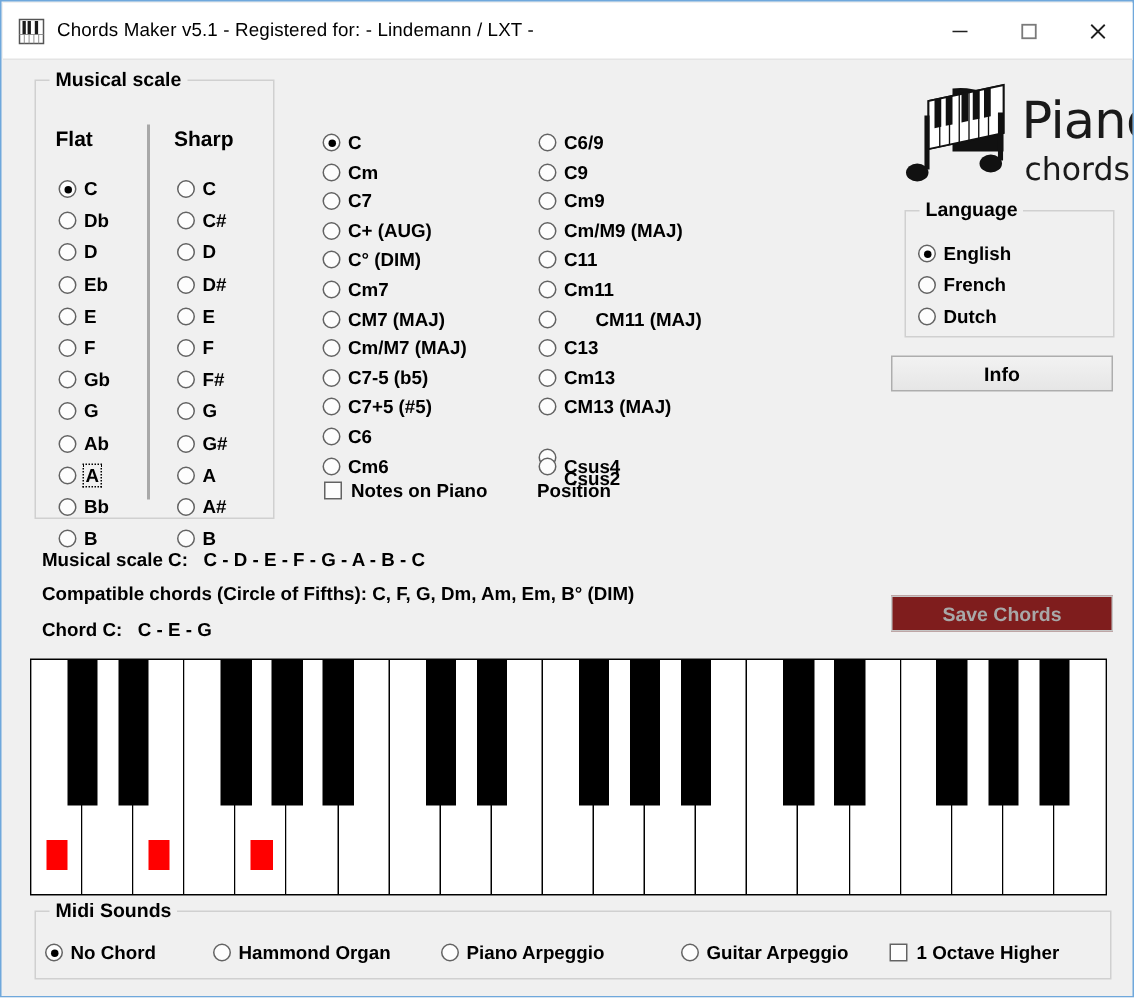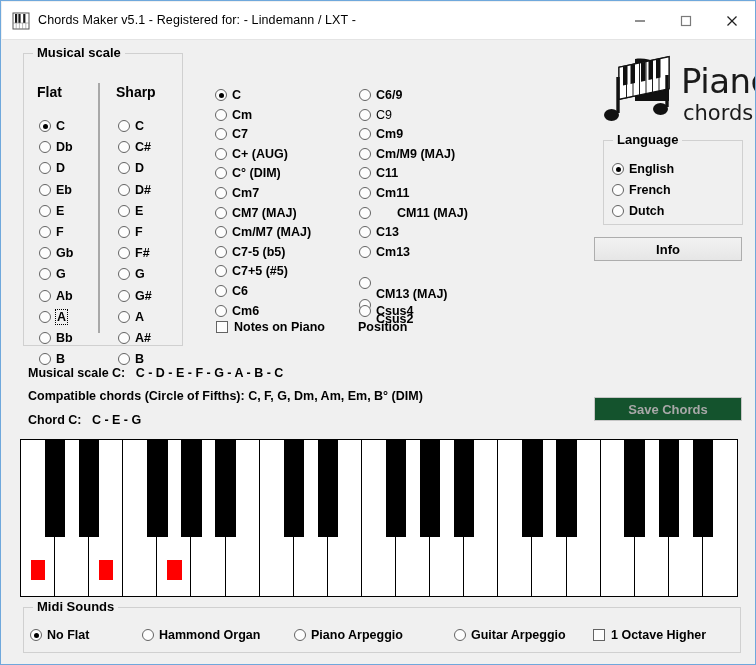--- a/index.html
+++ b/index.html
@@ -153,21 +153,21 @@
     box-sizing: border-box;
     font-family: "Liberation Sans", sans-serif;
     font-size: 13px;
     font-weight: bold;
     color: #000;
     cursor: default;
     padding: 0;
   }
   .btn.disabled {
     color: #a8a8a8;
-    background: #14532d;
+    background: #7f1d1d;
     border-color: #c6c6c6;
   }
 
   
   .infoline {
     position: absolute;
     font-size: 12.5px;
     font-weight: bold;
     color: #000;
     white-space: pre;
@@ -413,21 +413,21 @@
         <span style="font-weight: bold;">Cm6</span>
       </div>
     </div>
   <div id="var-right">
       <div class="radio" style="left: 358px; top: 87px;">
         <span class="rdot"></span>
         <span style="font-weight: bold;">C6/9</span>
       </div>
       <div class="radio" style="left: 358px; top: 106.6px;">
         <span class="rdot"></span>
-        <span style="font-weight: normal;">C9</span>
+        <span style="font-weight: bold;">C9</span>
       </div>
       <div class="radio" style="left: 358px; top: 126.2px;">
         <span class="rdot"></span>
         <span style="font-weight: bold;">Cm9</span>
       </div>
       <div class="radio" style="left: 358px; top: 145.8px;">
         <span class="rdot"></span>
         <span style="font-weight: bold;">Cm/M9 (MAJ)</span>
       </div>
       <div class="radio" style="left: 358px; top: 165.4px;">
@@ -445,21 +445,21 @@
       <div class="radio" style="left: 358px; top: 224.2px;">
         <span class="rdot"></span>
         <span style="font-weight: bold;">C13</span>
       </div>
       <div class="radio" style="left: 358px; top: 243.8px;">
         <span class="rdot"></span>
         <span style="font-weight: bold;">Cm13</span>
       </div>
       <div class="radio" style="left: 358px; top: 263.4px;">
         <span class="rdot"></span>
-        <span style="font-weight: bold; margin-top: 23px;">CM13 (MAJ)</span>
+        <span style="font-weight: bold;">CM13 (MAJ)</span>
       </div>
       <div class="radio" style="left: 358px; top: 283px;">
         <span class="rdot"></span>
         <span style="font-weight: bold; margin-top: 28px;">Csus2</span>
       </div>
       <div class="radio" style="left: 358px; top: 302.6px;">
         <span class="rdot"></span>
         <span style="font-weight: bold;">Csus4</span>
       </div>
     </div>
@@ -572,21 +572,21 @@
         <div class="marker" style="width: 14.32px; height: 20px; left: 146.269px; top: 120px; background: rgb(255, 0, 0);"></div>
       </div>
   </div>
 
   <div class="groupbox" style="left:22px; top:606px; width:718px; height:46px;">
     <span class="gb-title">Midi Sounds</span>
   </div>
   <div id="midi-list">
       <div class="radio sel" style="left: 29px; top: 627px;">
         <span class="rdot"></span>
-        <span style="font-weight: bold;">No Flat</span>
+        <span style="font-weight: bold;">No Chord</span>
       </div>
       <div class="radio" style="left: 141px; top: 627px;">
         <span class="rdot"></span>
         <span style="font-weight: bold;">Hammond Organ</span>
       </div>
       <div class="radio" style="left: 293px; top: 627px;">
         <span class="rdot"></span>
         <span style="font-weight: bold;">Piano Arpeggio</span>
       </div>
       <div class="radio" style="left: 453px; top: 627px;">

